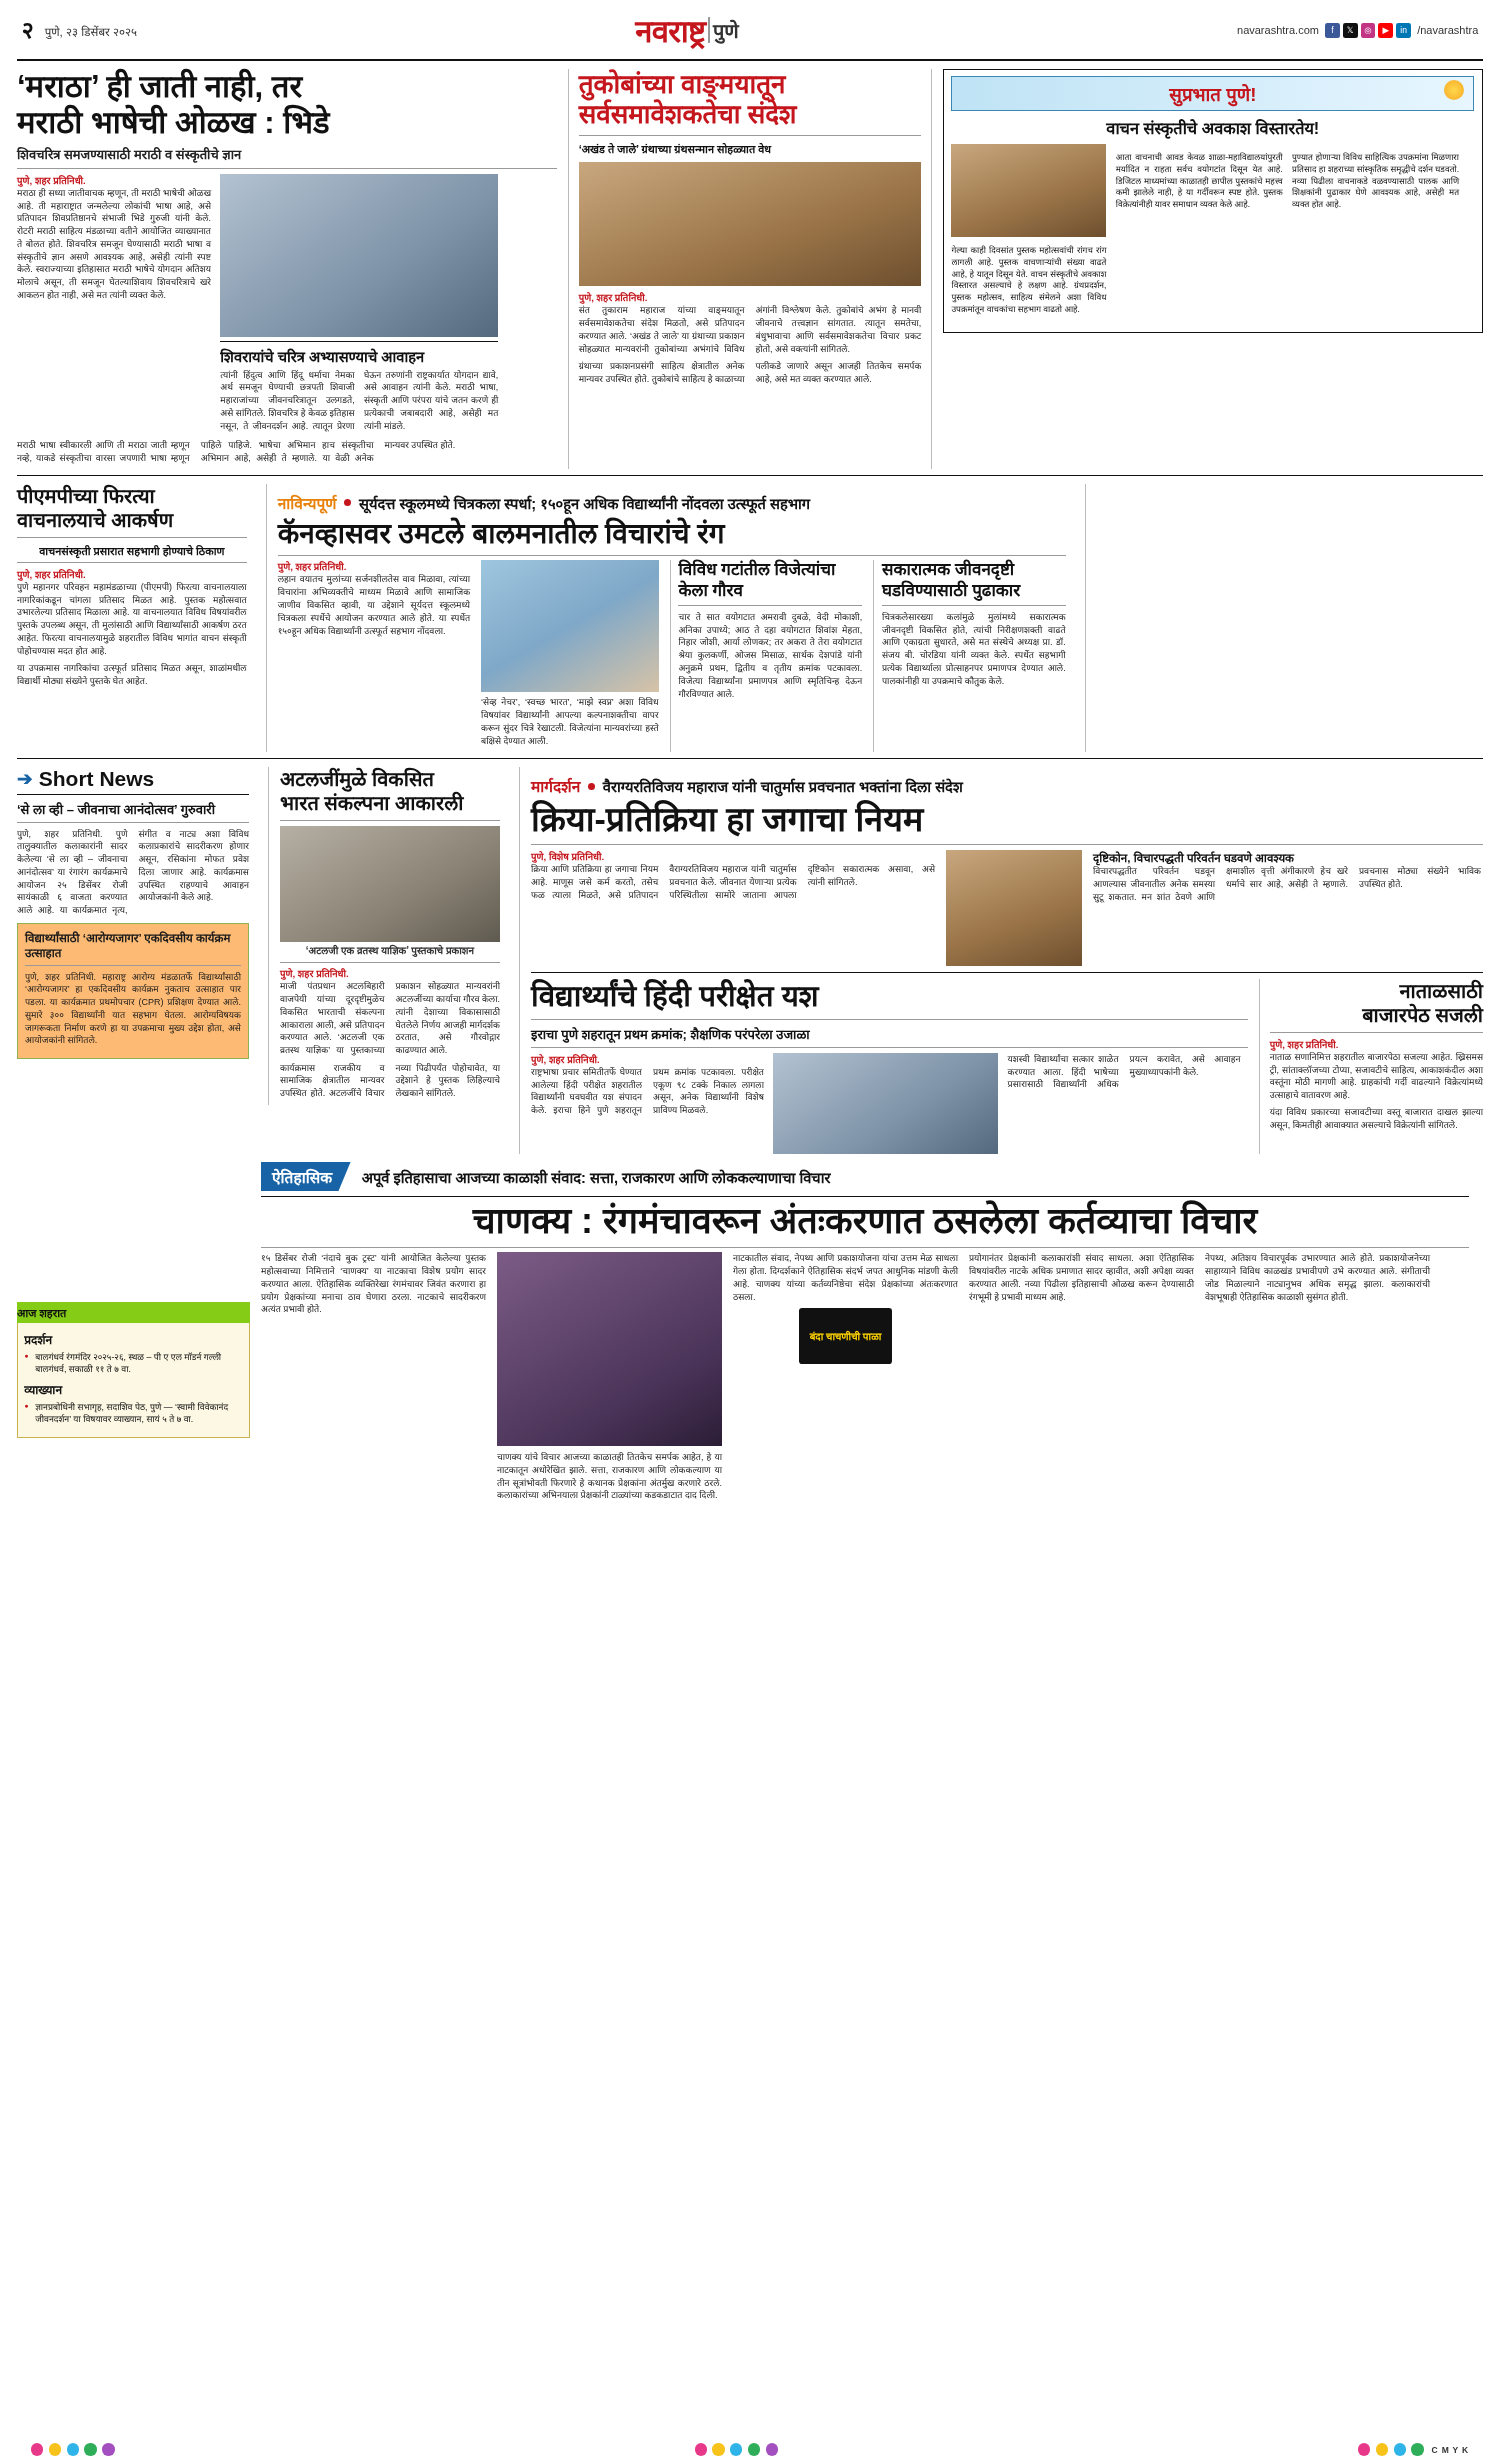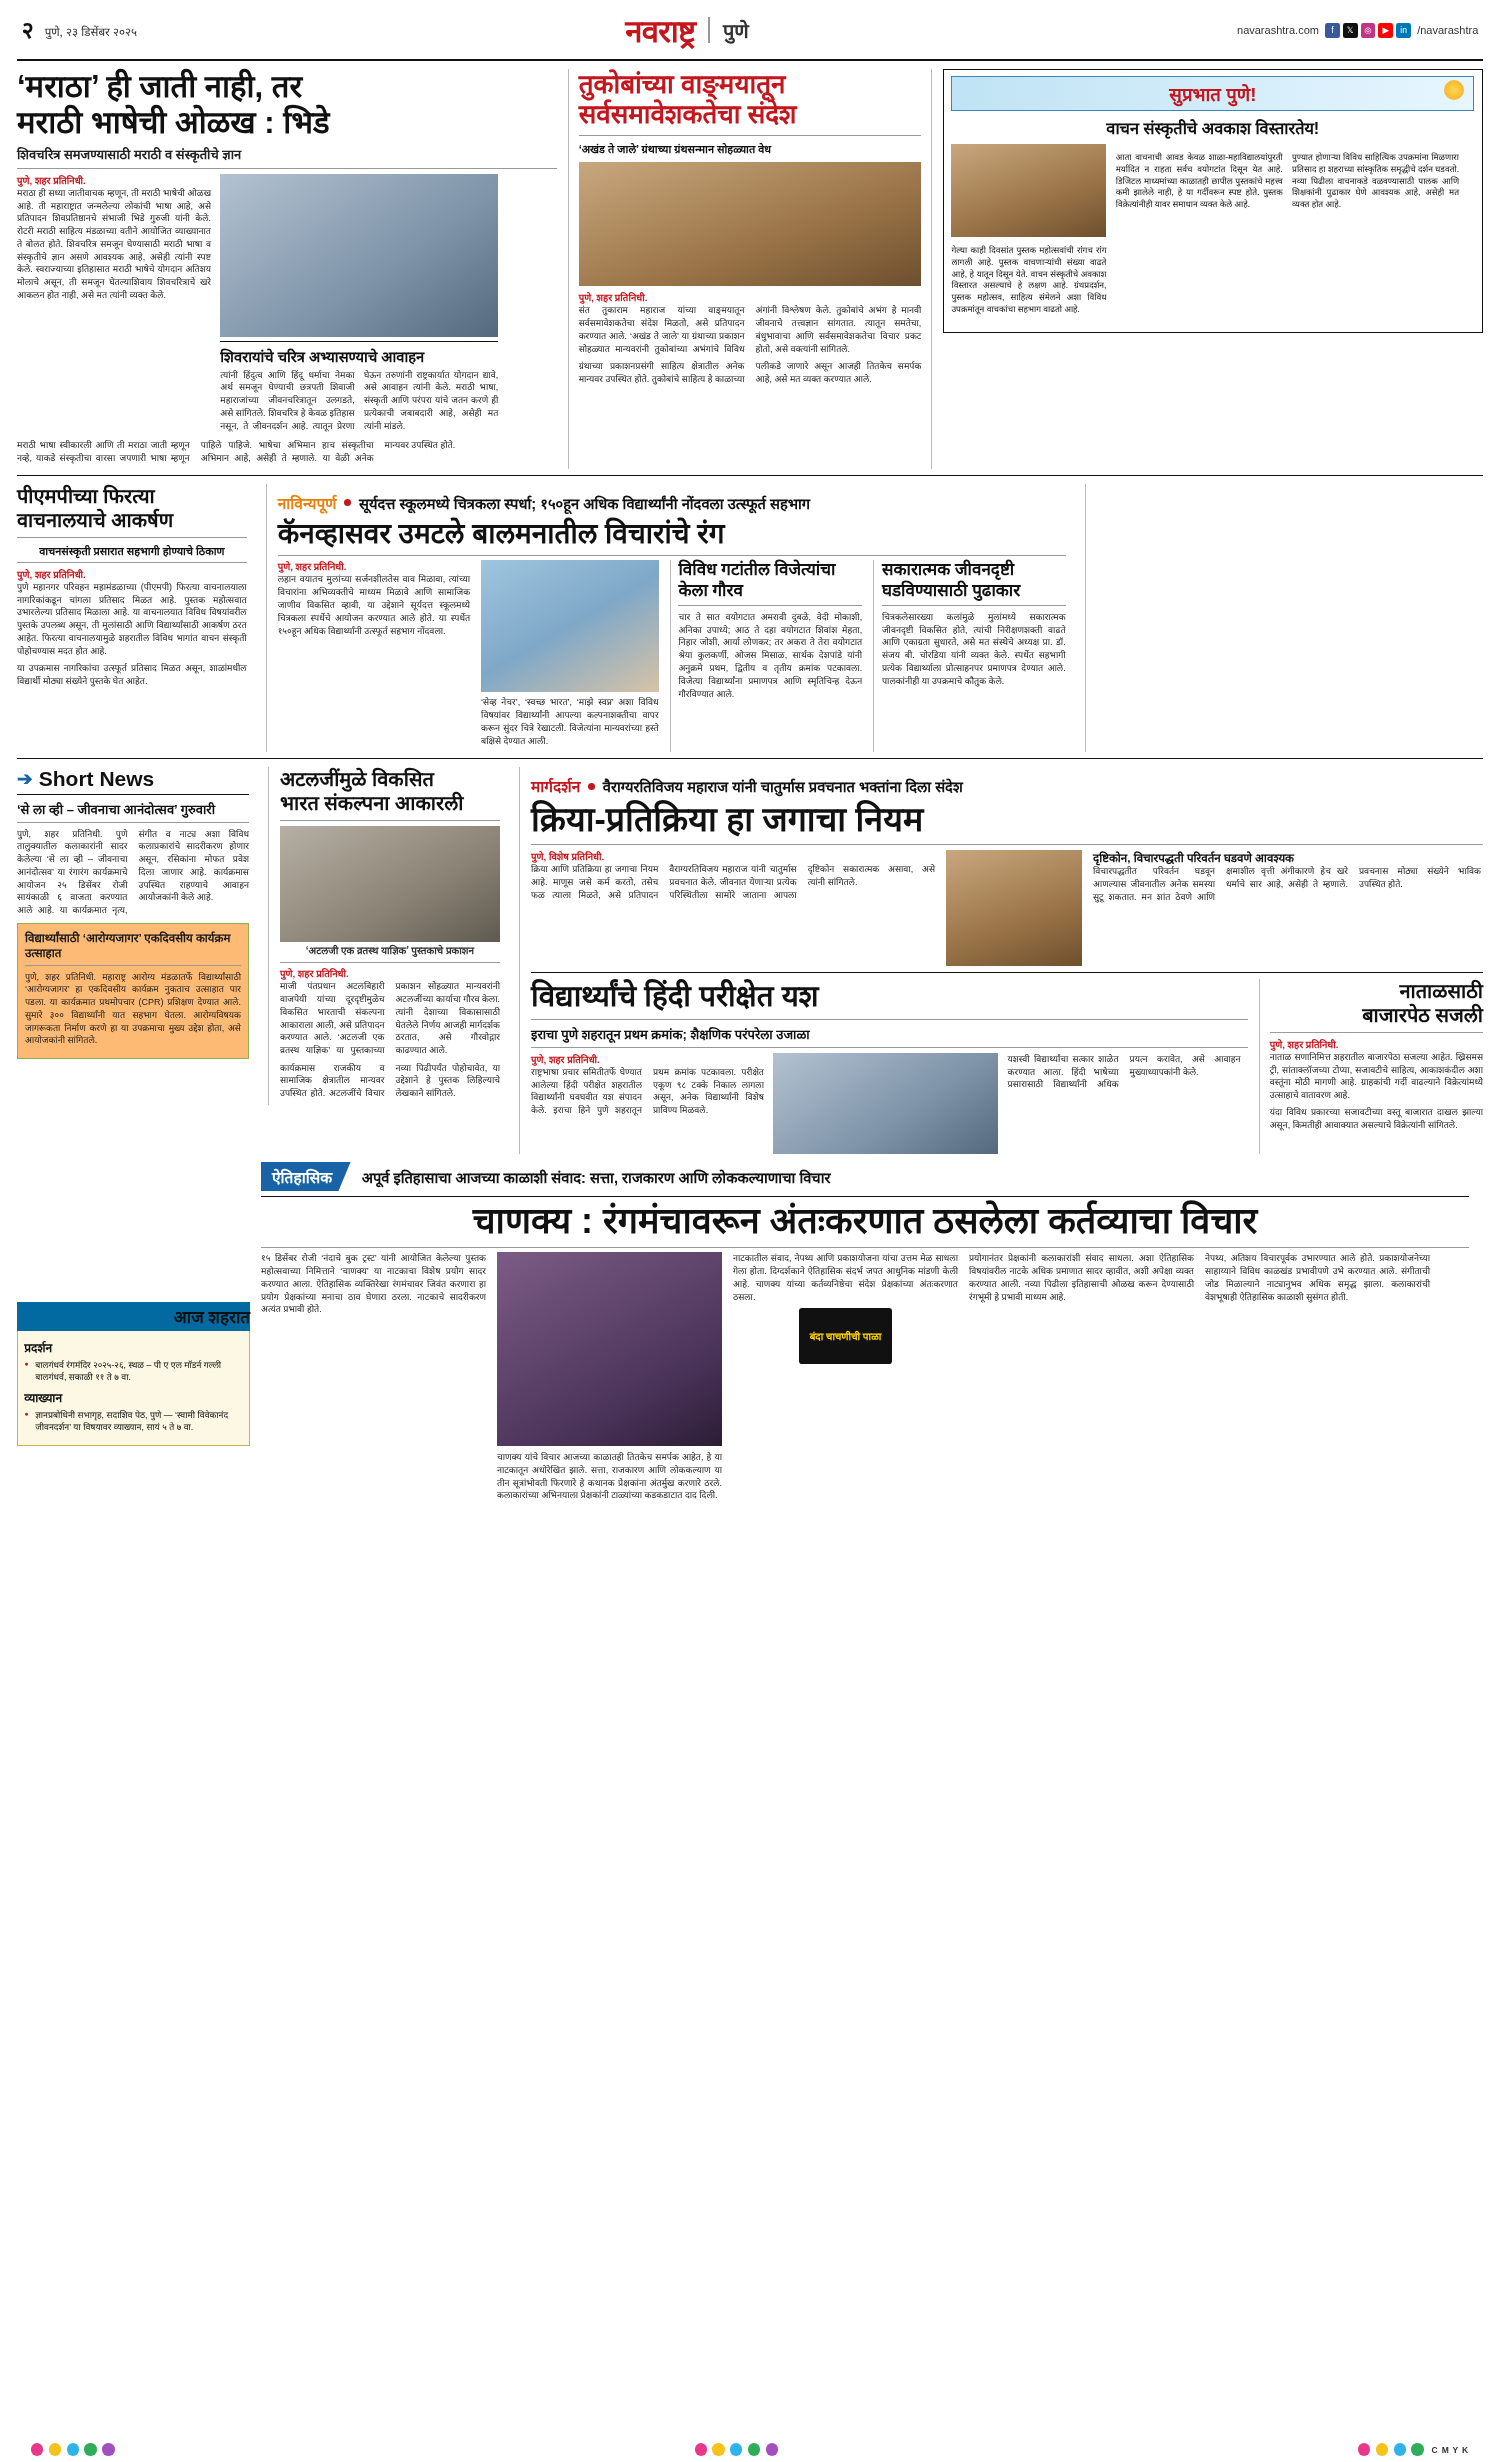--- a/index.html
+++ b/index.html
@@ -13,21 +13,21 @@
     overflow:hidden;
   }
   .page { position:relative; width:1500px; height:2462px; padding:0 17px; }
 
   
   .masthead { display:flex; align-items:center; justify-content:space-between;
               border-bottom:2.3px solid #111; padding:9.3px 4.7px 7.8px 4.7px; height:61px; }
   .mh-left { display:flex; align-items:flex-end; gap:11px; }
   .page-no { font-size:23px; font-weight:bold; color:#111; line-height:1; }
   .mh-date { font-size:11.6px; color:#333; padding-bottom:2.3px; }
-  .mh-center { display:flex; align-items:center; gap:13px; }
+  .mh-center { display:flex; align-items:center; gap:3px; }
   .brand { font-size:31px; font-weight:bold; color:#c4161c; letter-spacing:-0.8px; }
   .brand-sep { width:1.6px; height:26px; background:#999; }
   .brand-city { font-size:20px; font-weight:bold; color:#333; }
   .mh-right { display:flex; align-items:center; gap:6.2px; font-size:11px; color:#333; }
   .soc { display:flex; gap:3.1px; }
   .soc span { width:14.7px; height:14.7px; border-radius:2.3px; background:#222; color:#fff;
               font-size:8.5px; display:flex; align-items:center; justify-content:center; }
   .soc .fb{background:#3b5998;} .soc .x{background:#111;} .soc .ig{background:#c13584;}
   .soc .yt{background:#ff0000;} .soc .in{background:#0077b5;}
 
@@ -77,21 +77,21 @@
   .blue-tag { background:#1763a6; color:#fff; font-size:15.5px; font-weight:bold;
               padding:3.9px 18.6px 3.9px 11px; display:inline-block;
               clip-path:polygon(0 0,100% 0,calc(100% - 12.4px) 100%,0 100%); }
 
   .shortnews { display:flex; align-items:center; gap:6.2px; border-bottom:1.6px solid #111; padding-bottom:3.1px; }
   .sn-arrow { color:#1763a6; font-size:18.6px; font-weight:bold; }
   .sn-title { font-size:21px; font-weight:bold; }
 
   .box-green { border:0.8px solid #8db24f; background:#fdba74; padding:6.2px 7px; }
   .box-green .bt { font-size:11.6px; font-weight:bold; color:#1a1a1a; }
-  .aaj-title { background:#0369a1; text-align:right; font-weight:bold; font-size:17px; padding:3.1px 0; }
+  .aaj-title { background:#84cc16; text-align:left; font-weight:bold; font-size:11px; padding:3.1px 0; }
   .aaj-body { border:0.8px solid #c9b24e; border-top:none; background:#fdf8e3; padding:6.2px; }
   .aaj-sub { font-weight:bold; font-size:12px; margin:1.6px 0 3.1px; }
   .bullet { font-size:8.8px; line-height:1.4; margin:0 0 5.4px 0; padding-left:11px; position:relative; }
   .bullet:before { content:"●"; position:absolute; left:0; top:0; color:#c4161c; font-size:7px; }
 
   
   .footbar { position:absolute; left:0; bottom:6.2px; width:1500px; display:flex;
              justify-content:space-between; padding:0 31px; align-items:center; }
   .dots { display:flex; gap:5.4px; }
   .dots i { width:12.4px; height:12.4px; border-radius:50%; display:block; }

